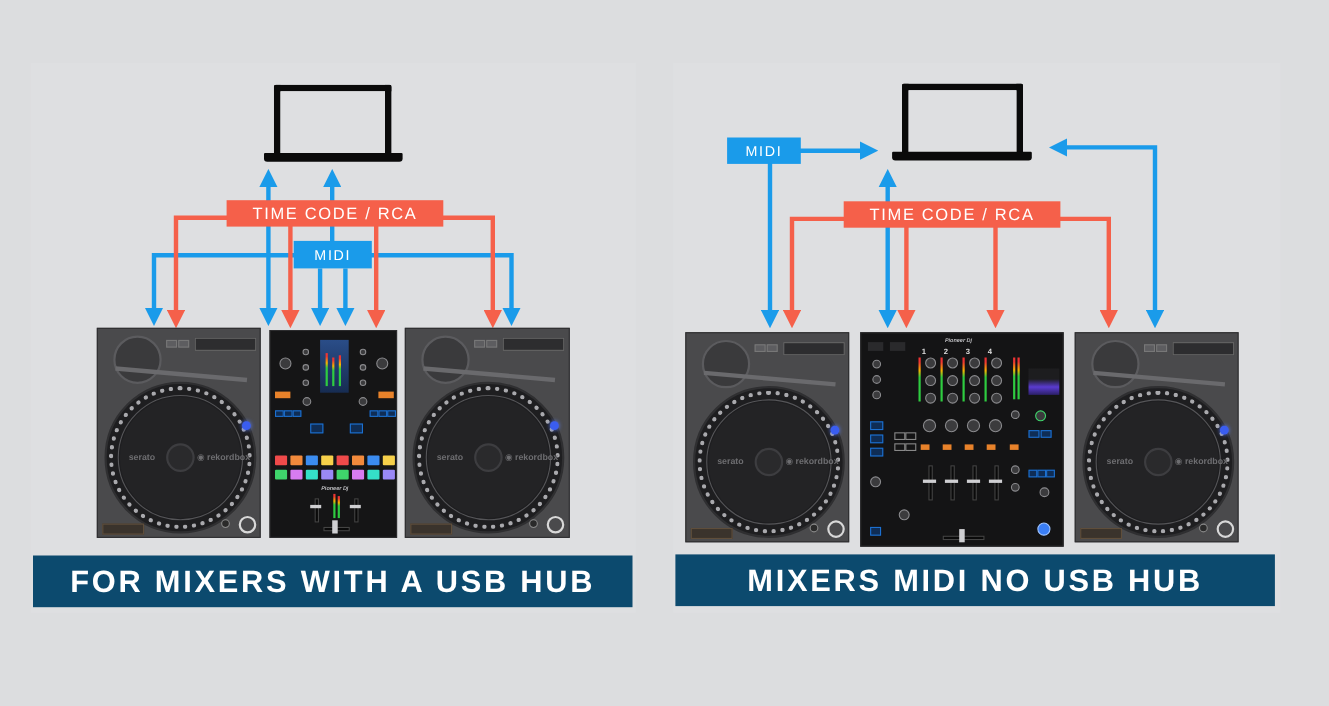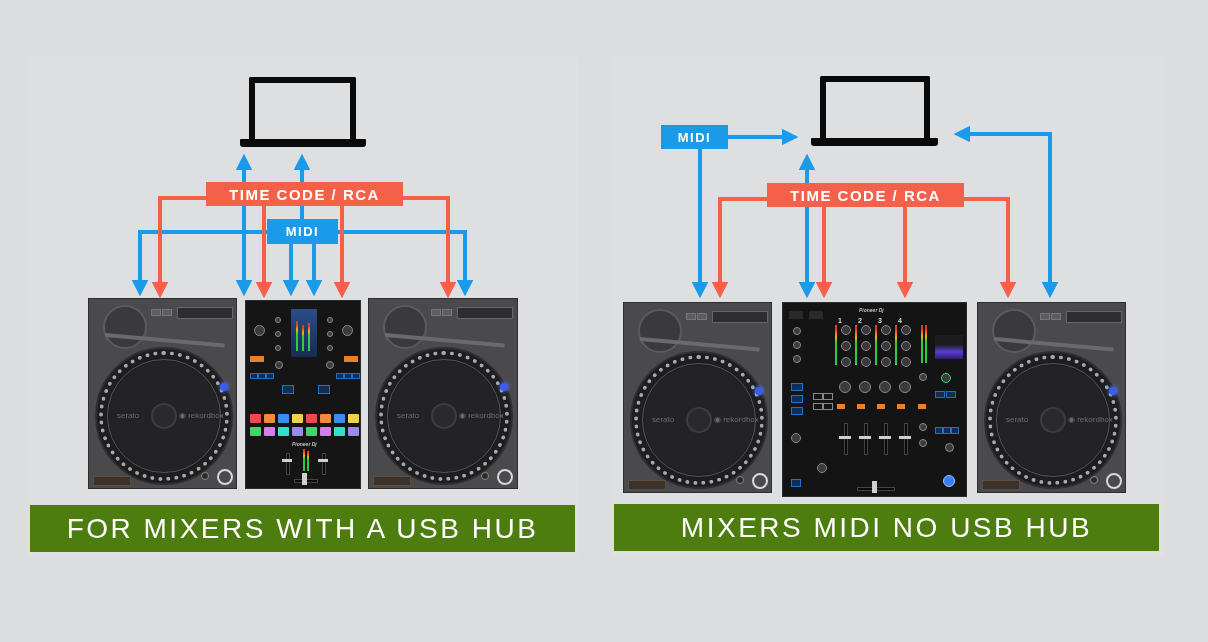--- a/index.html
+++ b/index.html
@@ -1,38 +1,38 @@
 <!DOCTYPE html>
 <html><head>
 <meta charset="utf-8">
 <style>
   html,body{margin:0;padding:0;}
   body{width:1208px;height:642px;background:#DCDDDF;position:relative;overflow:hidden;font-family:"Liberation Sans","DejaVu Sans",sans-serif;}
   .panel{position:absolute;background:#DEDFE1;}
   .abs{position:absolute;}
   svg.wires{position:absolute;left:0;top:0;}
-  .tag{position:absolute;color:#fff;font-weight:bold;display:flex;align-items:center;justify-content:center;letter-spacing:1.5px;font-size:15px;}
+  .tag{position:absolute;color:#fff;font-weight:normal;display:flex;align-items:center;justify-content:center;letter-spacing:1.5px;font-size:15px;}
   .tag.red{background:#F5604A;}
   .tag.blue{background:#1A9BEA;}
-  .banner{position:absolute;background:#4d7c0f;color:#fff;font-weight:normal;font-size:28px;letter-spacing:2.5px;display:flex;align-items:center;justify-content:center;}
+  .banner{position:absolute;background:#0c4a6e;color:#fff;font-weight:bold;font-size:28px;letter-spacing:2.5px;display:flex;align-items:center;justify-content:center;}
   .laptop-screen{position:absolute;border:6px solid #0a0a0a;border-bottom:none;border-radius:2px 2px 0 0;box-sizing:border-box;}
   .laptop-base{position:absolute;background:#0a0a0a;border-radius:1px 1px 3px 3px;}
 
   
   .tt{position:absolute;background:#4a4a4c;border:1px solid #2e2e30;box-sizing:border-box;overflow:hidden;}
   .tt .tonearm-base{position:absolute;border-radius:50%;background:#3a3a3c;border:2px solid #5b5b5e;}
   .tt .arm{position:absolute;height:4px;background:#6a6a6d;transform-origin:left center;}
   .tt .pitch{position:absolute;background:#2d2d2f;border:1px solid #666;}
   .tt .btn{position:absolute;background:#5d5d60;border:1px solid #777;}
   .tt .platter{position:absolute;border-radius:50%;background:#1e1e20;border:2px solid #2f2f31;box-sizing:border-box;}
   .tt .dots{position:absolute;border-radius:50%;border:4px dotted #a9a9ad;box-sizing:border-box;}
   .tt .ring{position:absolute;border-radius:50%;border:1px solid #555558;box-sizing:border-box;}
   .tt .mat{position:absolute;border-radius:50%;background:#232325;box-sizing:border-box;}
   .tt .spindle{position:absolute;border-radius:50%;background:#2a2a2c;border:2px solid #3d3d40;box-sizing:border-box;}
-  .tt .logo{position:absolute;color:#6d6d70;font-size:8px;font-weight:normal;text-align:right;}
+  .tt .logo{position:absolute;color:#6d6d70;font-size:8px;font-weight:bold;text-align:right;}
   .tt .blue-led{position:absolute;width:8px;height:8px;border-radius:50%;background:#3a5df0;box-shadow:0 0 4px #5a7dff;}
   .tt .start{position:absolute;border-radius:50%;border:2px solid #d8d8d8;box-sizing:border-box;}
   .tt .smallbtn{position:absolute;border-radius:50%;background:#2a2a2a;border:1px solid #888;box-sizing:border-box;}
   .tt .cues{position:absolute;background:#3a332c;border:1px solid #5f4e3b;}
 
   
   .mixer{position:absolute;background:#151516;border:1px solid #2c2c2e;box-sizing:border-box;overflow:hidden;}
   .knob{position:absolute;border-radius:50%;background:#3b3b3d;border:1px solid #8a8a8d;box-sizing:border-box;}
   .pad{position:absolute;border-radius:1px;}
   .fader{position:absolute;background:#0a0a0a;border:1px solid #444;}

